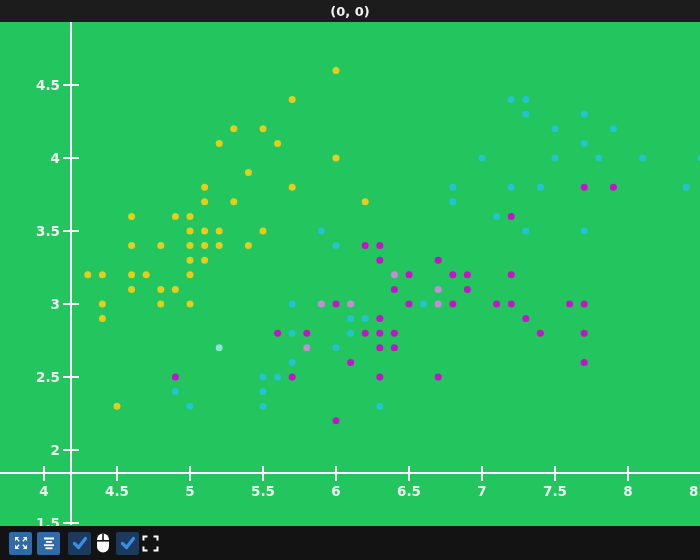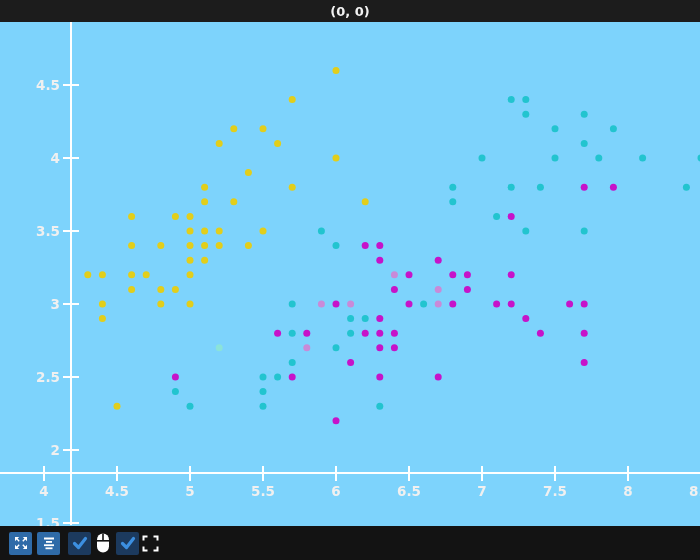--- a/index.html
+++ b/index.html
@@ -1,21 +1,21 @@
 <!DOCTYPE html>
 <html><head>
 <meta charset="utf-8">
 <style>
   html,body{margin:0;padding:0;background:#000;}
   .app{width:700px;height:560px;overflow:hidden;display:flex;flex-direction:column;
        font-family:"DejaVu Sans",sans-serif;background:#000;}
   .titlebar{height:22px;flex:0 0 22px;background:#1c1c1c;color:#f2f2f2;
             display:flex;align-items:center;justify-content:center;
             font-size:13px;font-weight:bold;}
-  .plot{flex:0 0 504px;height:504px;background:#7dd3fc;overflow:hidden;position:relative;}
+  .plot{flex:0 0 504px;height:504px;background:#22c55e;overflow:hidden;position:relative;}
   #chart{display:block;}
   #chart text{font-family:"DejaVu Sans",sans-serif;font-size:13.5px;font-weight:bold;fill:#f0f0f0;}
   .toolbar{flex:1 1 auto;background:#131313;display:flex;align-items:center;padding-left:9px;}
   .tbtn{width:23px;height:23px;background:#2f6ba8;border:none;border-radius:2px;
         display:flex;align-items:center;justify-content:center;padding:0;cursor:pointer;}
   .tcheck{width:23px;height:23px;background:#1c3a5e;border-radius:2px;
           display:flex;align-items:center;justify-content:center;cursor:pointer;}
   .ticon{display:flex;align-items:center;justify-content:center;}
   .mr5{margin-right:5px}.mr8{margin-right:8px}.mr2{margin-right:2px}.mr3{margin-right:3px}
 </style>

